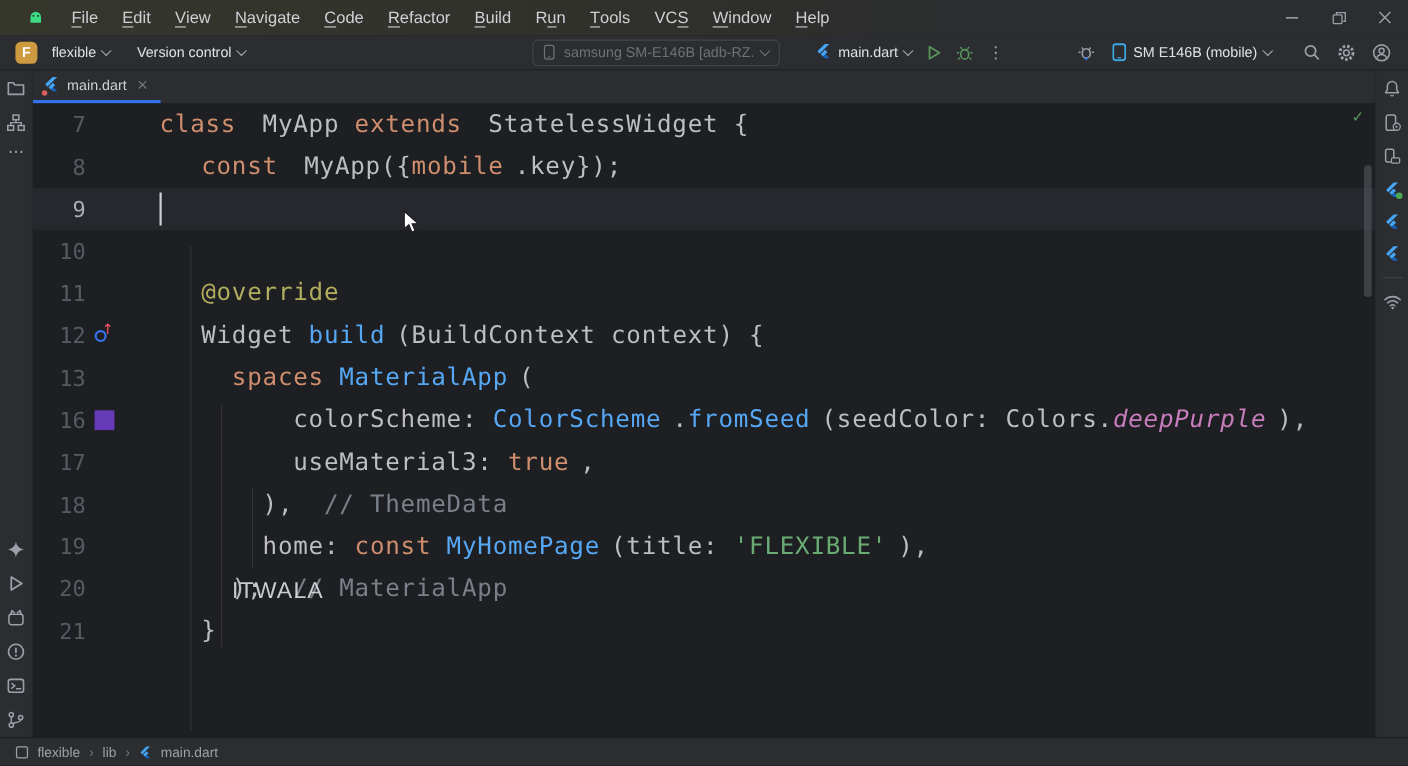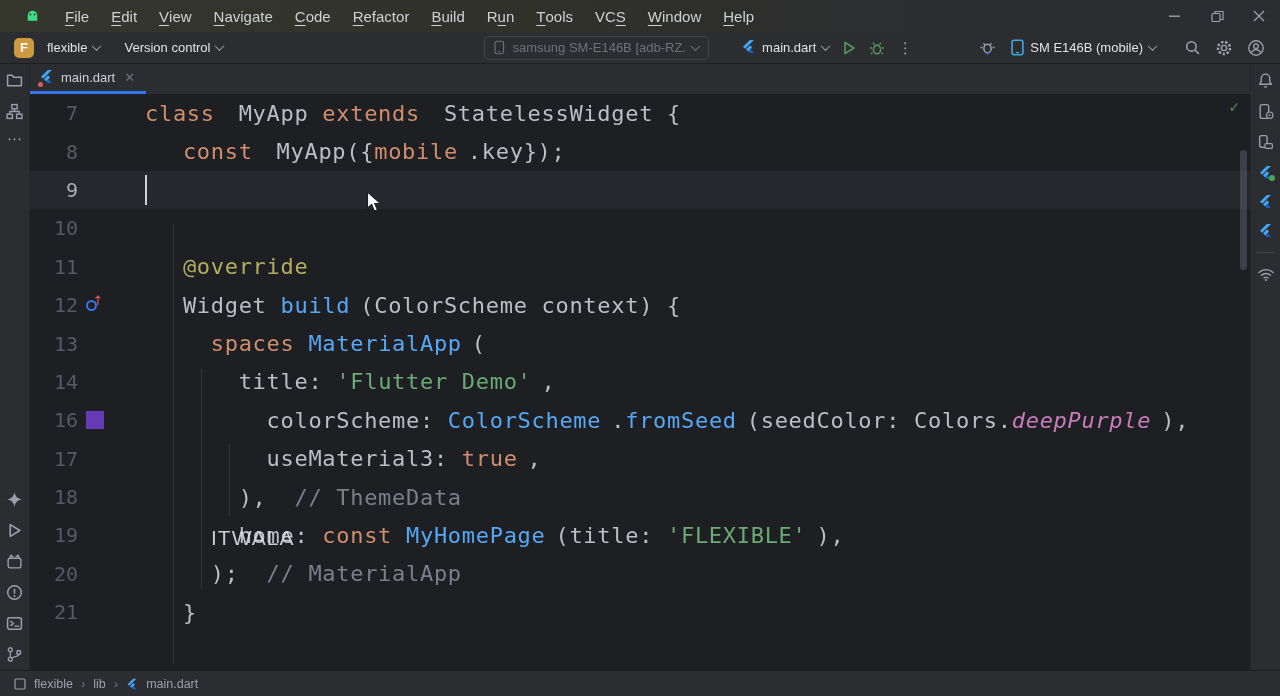--- a/index.html
+++ b/index.html
@@ -279,23 +279,22 @@
       </span>
     </div>
 
     <div class="editor">
       <div id="code-lines">
           <div class="code-line"><span class="ln">7</span><span class="marker"></span><span class="code"><span class="tk-kw">class </span><span class="tk-pl">MyApp </span><span class="tk-kw">extends </span><span class="tk-pl">StatelessWidget {</span></span></div>
           <div class="code-line"><span class="ln">8</span><span class="marker"></span><span class="code"><span class="tk-pl">  </span><span class="tk-kw">const </span><span class="tk-pl">MyApp({</span><span class="tk-kw">mobile</span><span class="tk-pl">.key});</span></span></div>
           <div class="code-line active"><span class="ln">9</span><span class="marker"></span><span class="code"></span><span class="caret"></span></div>
           <div class="code-line"><span class="ln">10</span><span class="marker"></span></div>
           <div class="code-line"><span class="ln">11</span><span class="marker"></span><span class="code"><span class="tk-pl">  </span><span class="tk-an">@override</span></span></div>
-          <div class="code-line"><span class="ln">12</span><span class="marker"><span class="ovr"><span class="arrow">↑</span></span></span><span class="code"><span class="tk-pl">  Widget </span><span class="tk-fn">build</span><span class="tk-pl">(ColorScheme context) {</span></span></div>
+          <div class="code-line"><span class="ln">12</span><span class="marker"><span class="ovr"><span class="arrow">↑</span></span></span><span class="code"><span class="tk-pl">  Widget </span><span class="tk-fn">build</span><span class="tk-pl">(BuildContext context) {</span></span></div>
           <div class="code-line"><span class="ln">13</span><span class="marker"></span><span class="code"><span class="tk-pl">    </span><span class="tk-kw">spaces </span><span class="tk-fn">MaterialApp</span><span class="tk-pl">(</span></span></div>
-          <div class="code-line"><span class="ln">14</span><span class="marker"></span><span class="code"><span class="tk-pl">      title: </span><span class="tk-st">'Flutter Demo'</span><span class="tk-pl">,</span></span></div>
           <div class="code-line"><span class="ln">16</span><span class="marker"><span class="swatch"></span></span><span class="code"><span class="tk-pl">        colorScheme: </span><span class="tk-fn">ColorScheme</span><span class="tk-pl">.</span><span class="tk-fn">fromSeed</span><span class="tk-pl">(seedColor: Colors.</span><span class="tk-pu">deepPurple</span><span class="tk-pl">),</span></span></div>
           <div class="code-line"><span class="ln">17</span><span class="marker"></span><span class="code"><span class="tk-pl">        useMaterial3: </span><span class="tk-kw">true</span><span class="tk-pl">,</span></span></div>
           <div class="code-line"><span class="ln">18</span><span class="marker"></span><span class="code"><span class="tk-pl">      ),  </span><span class="tk-cm">// ThemeData</span></span></div>
           <div class="code-line"><span class="ln">19</span><span class="marker"></span><span class="code"><span class="tk-pl">      home: </span><span class="tk-kw">const </span><span class="tk-fn">MyHomePage</span><span class="tk-pl">(title: </span><span class="tk-st">'FLEXIBLE'</span><span class="tk-pl">),</span></span></div>
           <div class="code-line"><span class="ln">20</span><span class="marker"></span><span class="code"><span class="tk-pl">    );  </span><span class="tk-cm">// MaterialApp</span></span></div>
           <div class="code-line"><span class="ln">21</span><span class="marker"></span><span class="code"><span class="tk-pl">  }</span></span></div>
         </div>
       <div class="indent-guide" style="left:143px; top:130px; height:440px"></div>
       <div class="indent-guide" style="left:171px; top:275px; height:220px"></div>
       <div class="indent-guide" style="left:199px; top:350px; height:72px"></div>

